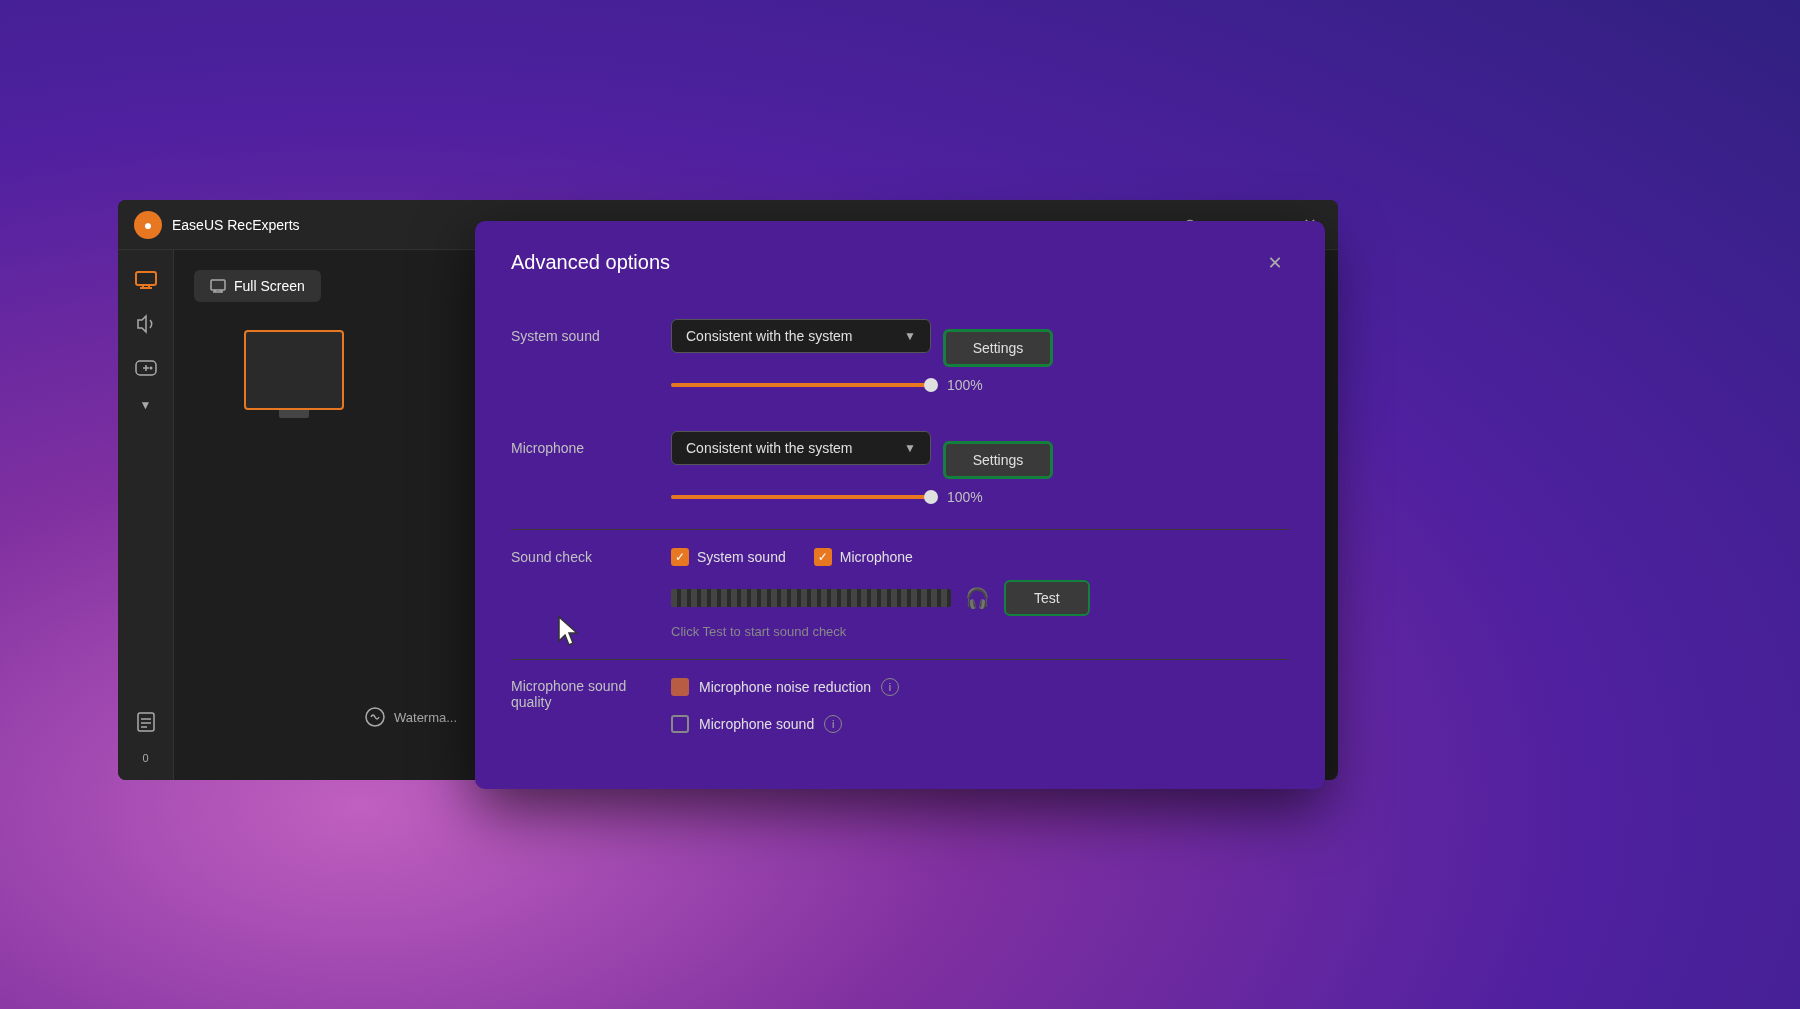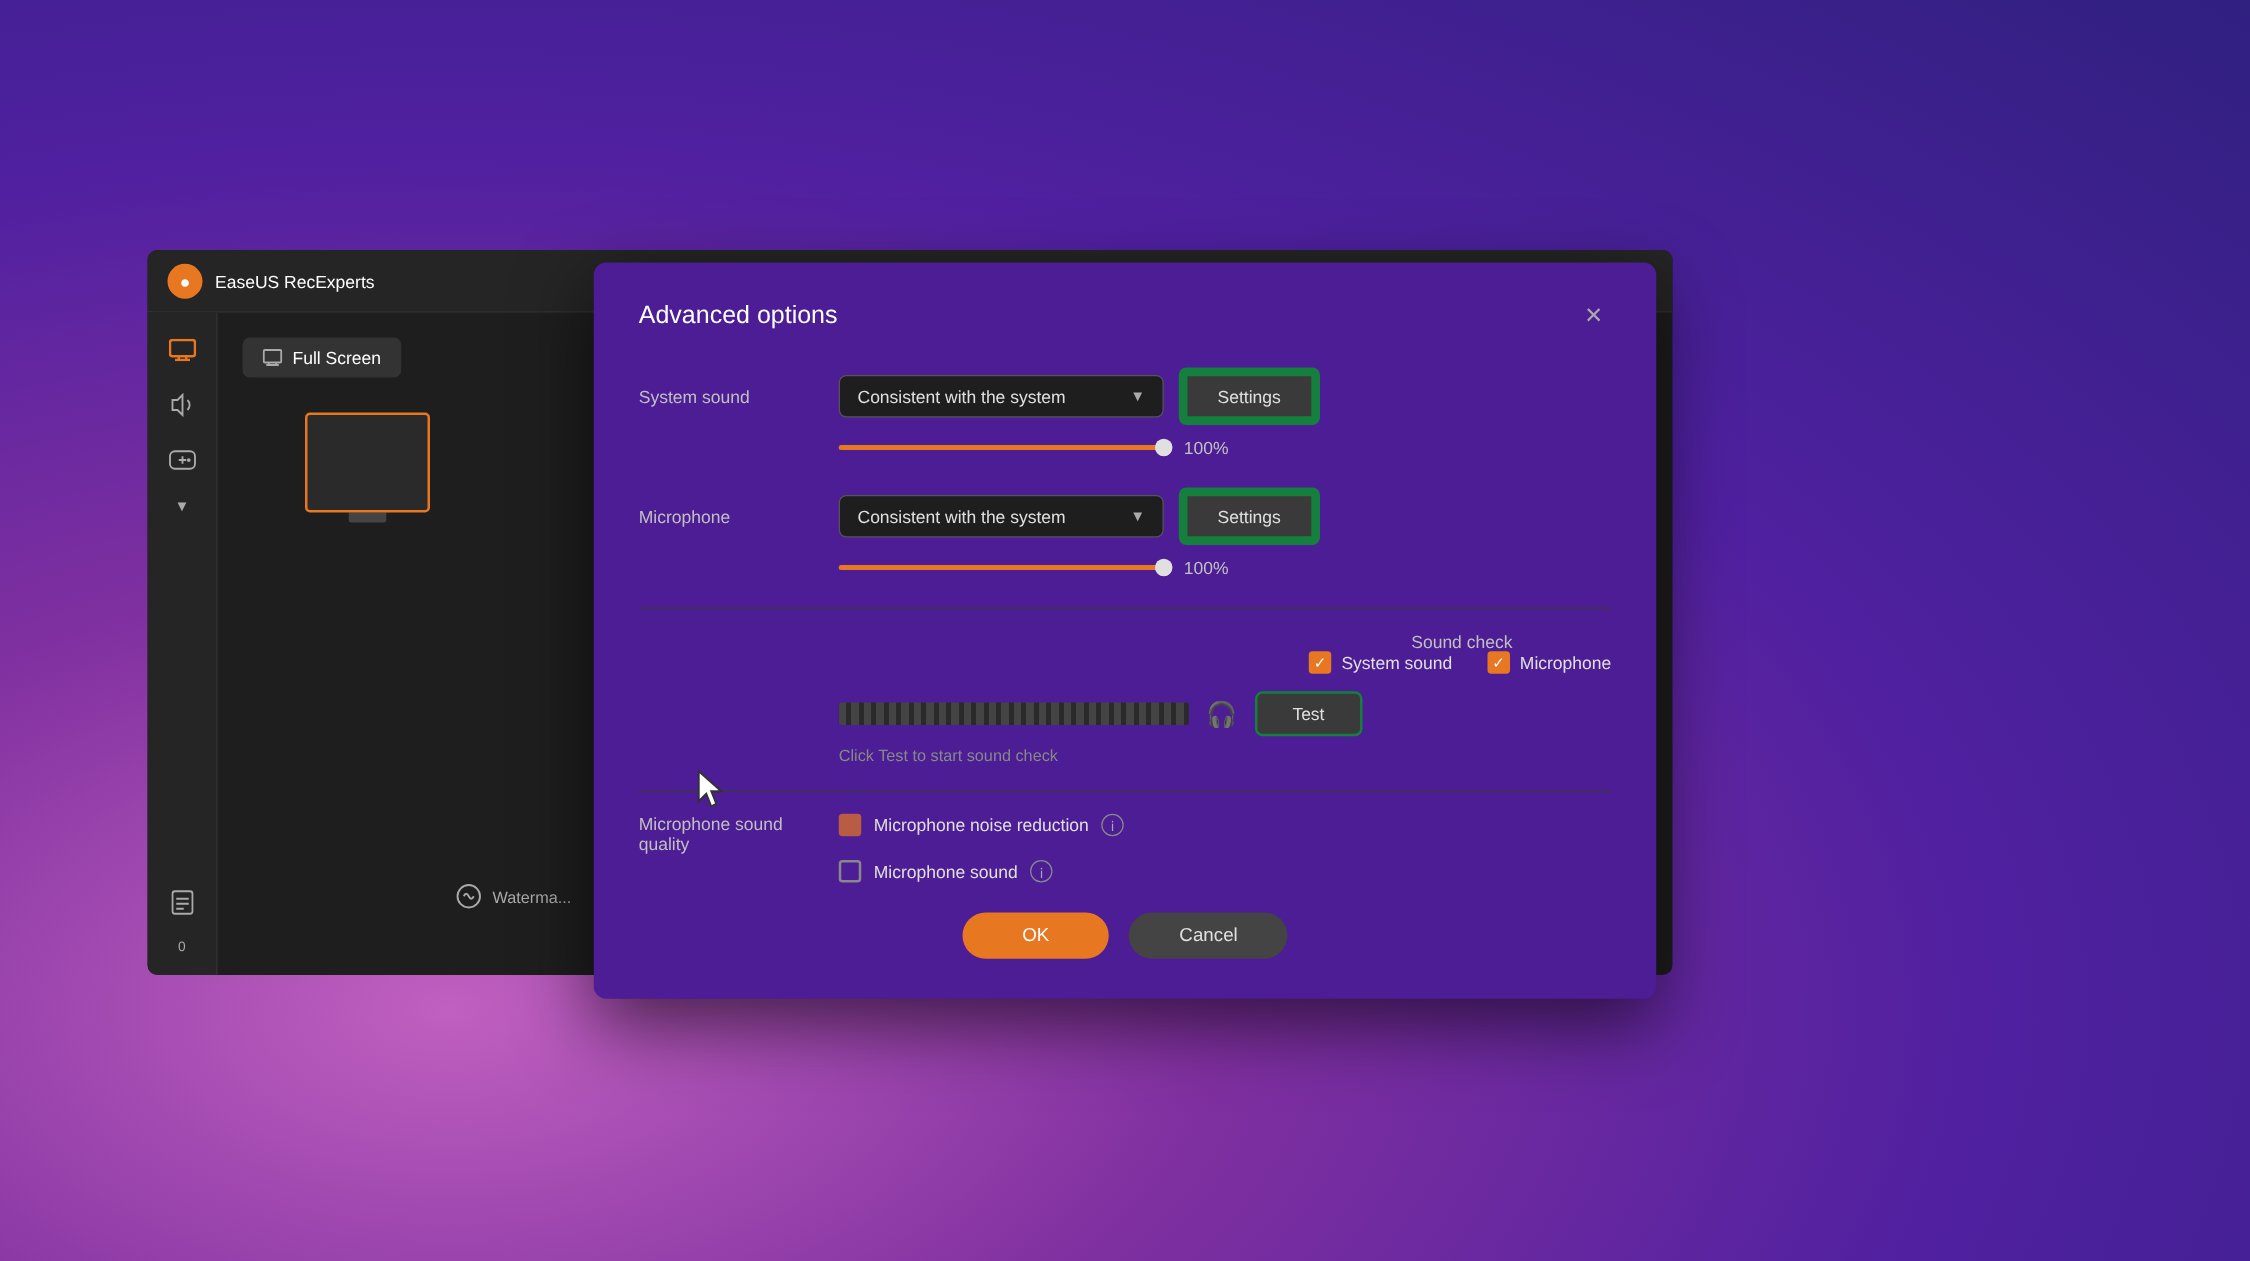--- a/index.html
+++ b/index.html
@@ -253,28 +253,29 @@
     }
 
     .dropdown-arrow {
       color: #aaa;
       font-size: 12px;
       margin-left: 8px;
     }
 
     .settings-btn {
       background: #3a3a3a;
-      border: 7px solid #15803d;
+      border: 3px solid #15803d;
       border-radius: 6px;
       padding: 8px 24px;
       color: #e0e0e0;
       font-size: 14px;
       cursor: pointer;
       min-width: 110px;
       text-align: center;
+      margin-top: 24px;
     }
 
     
     .slider-row {
       display: flex;
       align-items: center;
       margin-left: 160px;
       margin-bottom: 24px;
       gap: 16px;
     }
@@ -317,23 +318,22 @@
 
     
     .section-divider {
       height: 1px;
       background: #3a3a3a;
       margin: 8px 0 18px;
     }
 
     .sound-check-row {
       display: flex;
-      align-items: flex-end;
+      align-items: center;
       margin-bottom: 14px;
-      flex-direction: column;
     }
 
     .sound-check-label {
       width: 160px;
       font-size: 14px;
       color: #c0c0c0;
       flex-shrink: 0;
     }
 
     .checkbox-group {
@@ -715,24 +715,20 @@
 
           <div class="quality-option">
             <div class="checkbox-unchecked"></div>
             <span>Microphone sound</span>
             <div class="info-icon">ℹ</div>
           </div>
         </div>
       </div>
     </div>
 
-    <div class="dialog-footer">
-      <button class="btn-ok">OK</button>
-      <button class="btn-cancel">Cancel</button>
-    </div>
   </div>
 </div>
 
 <div class="cursor-arrow">
   <svg width="28" height="34" viewBox="0 0 28 34" fill="none">
     <path d="M4 2L4 26L10 20L14 30L18 28L14 18L22 18Z" fill="white" stroke="#333" stroke-width="1.5"></path>
   </svg>
 </div>
 
 </body></html>

